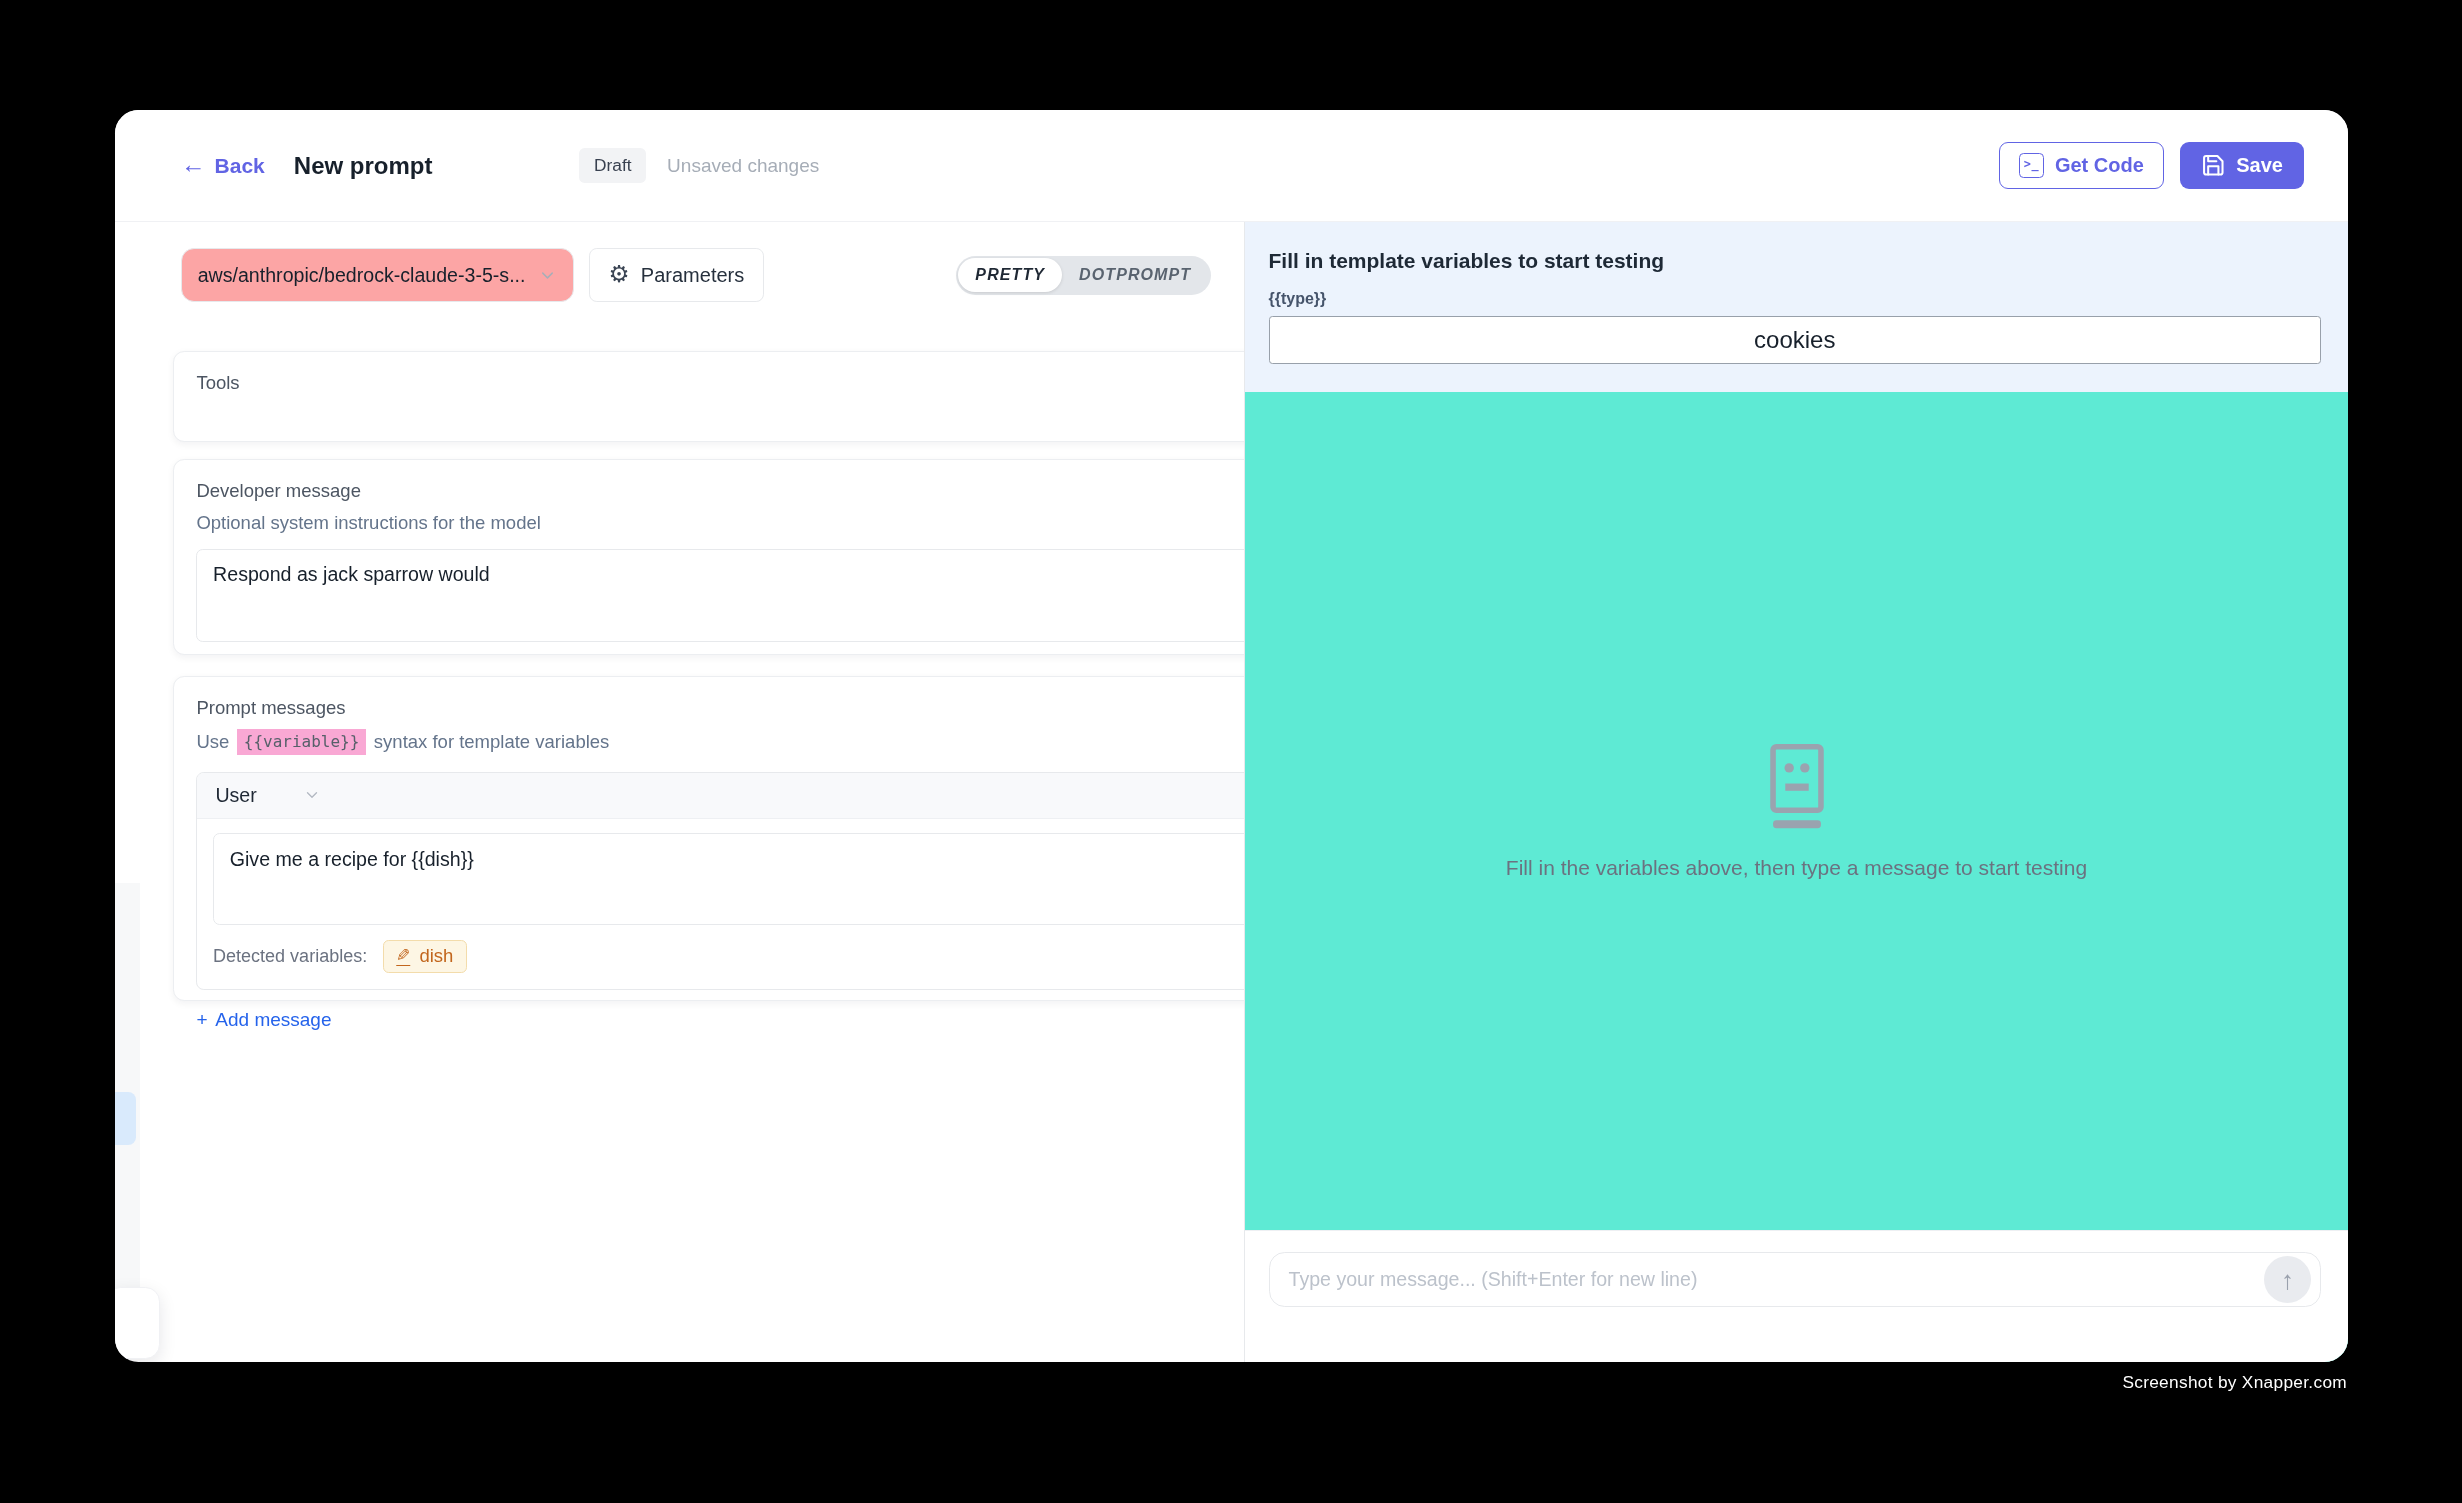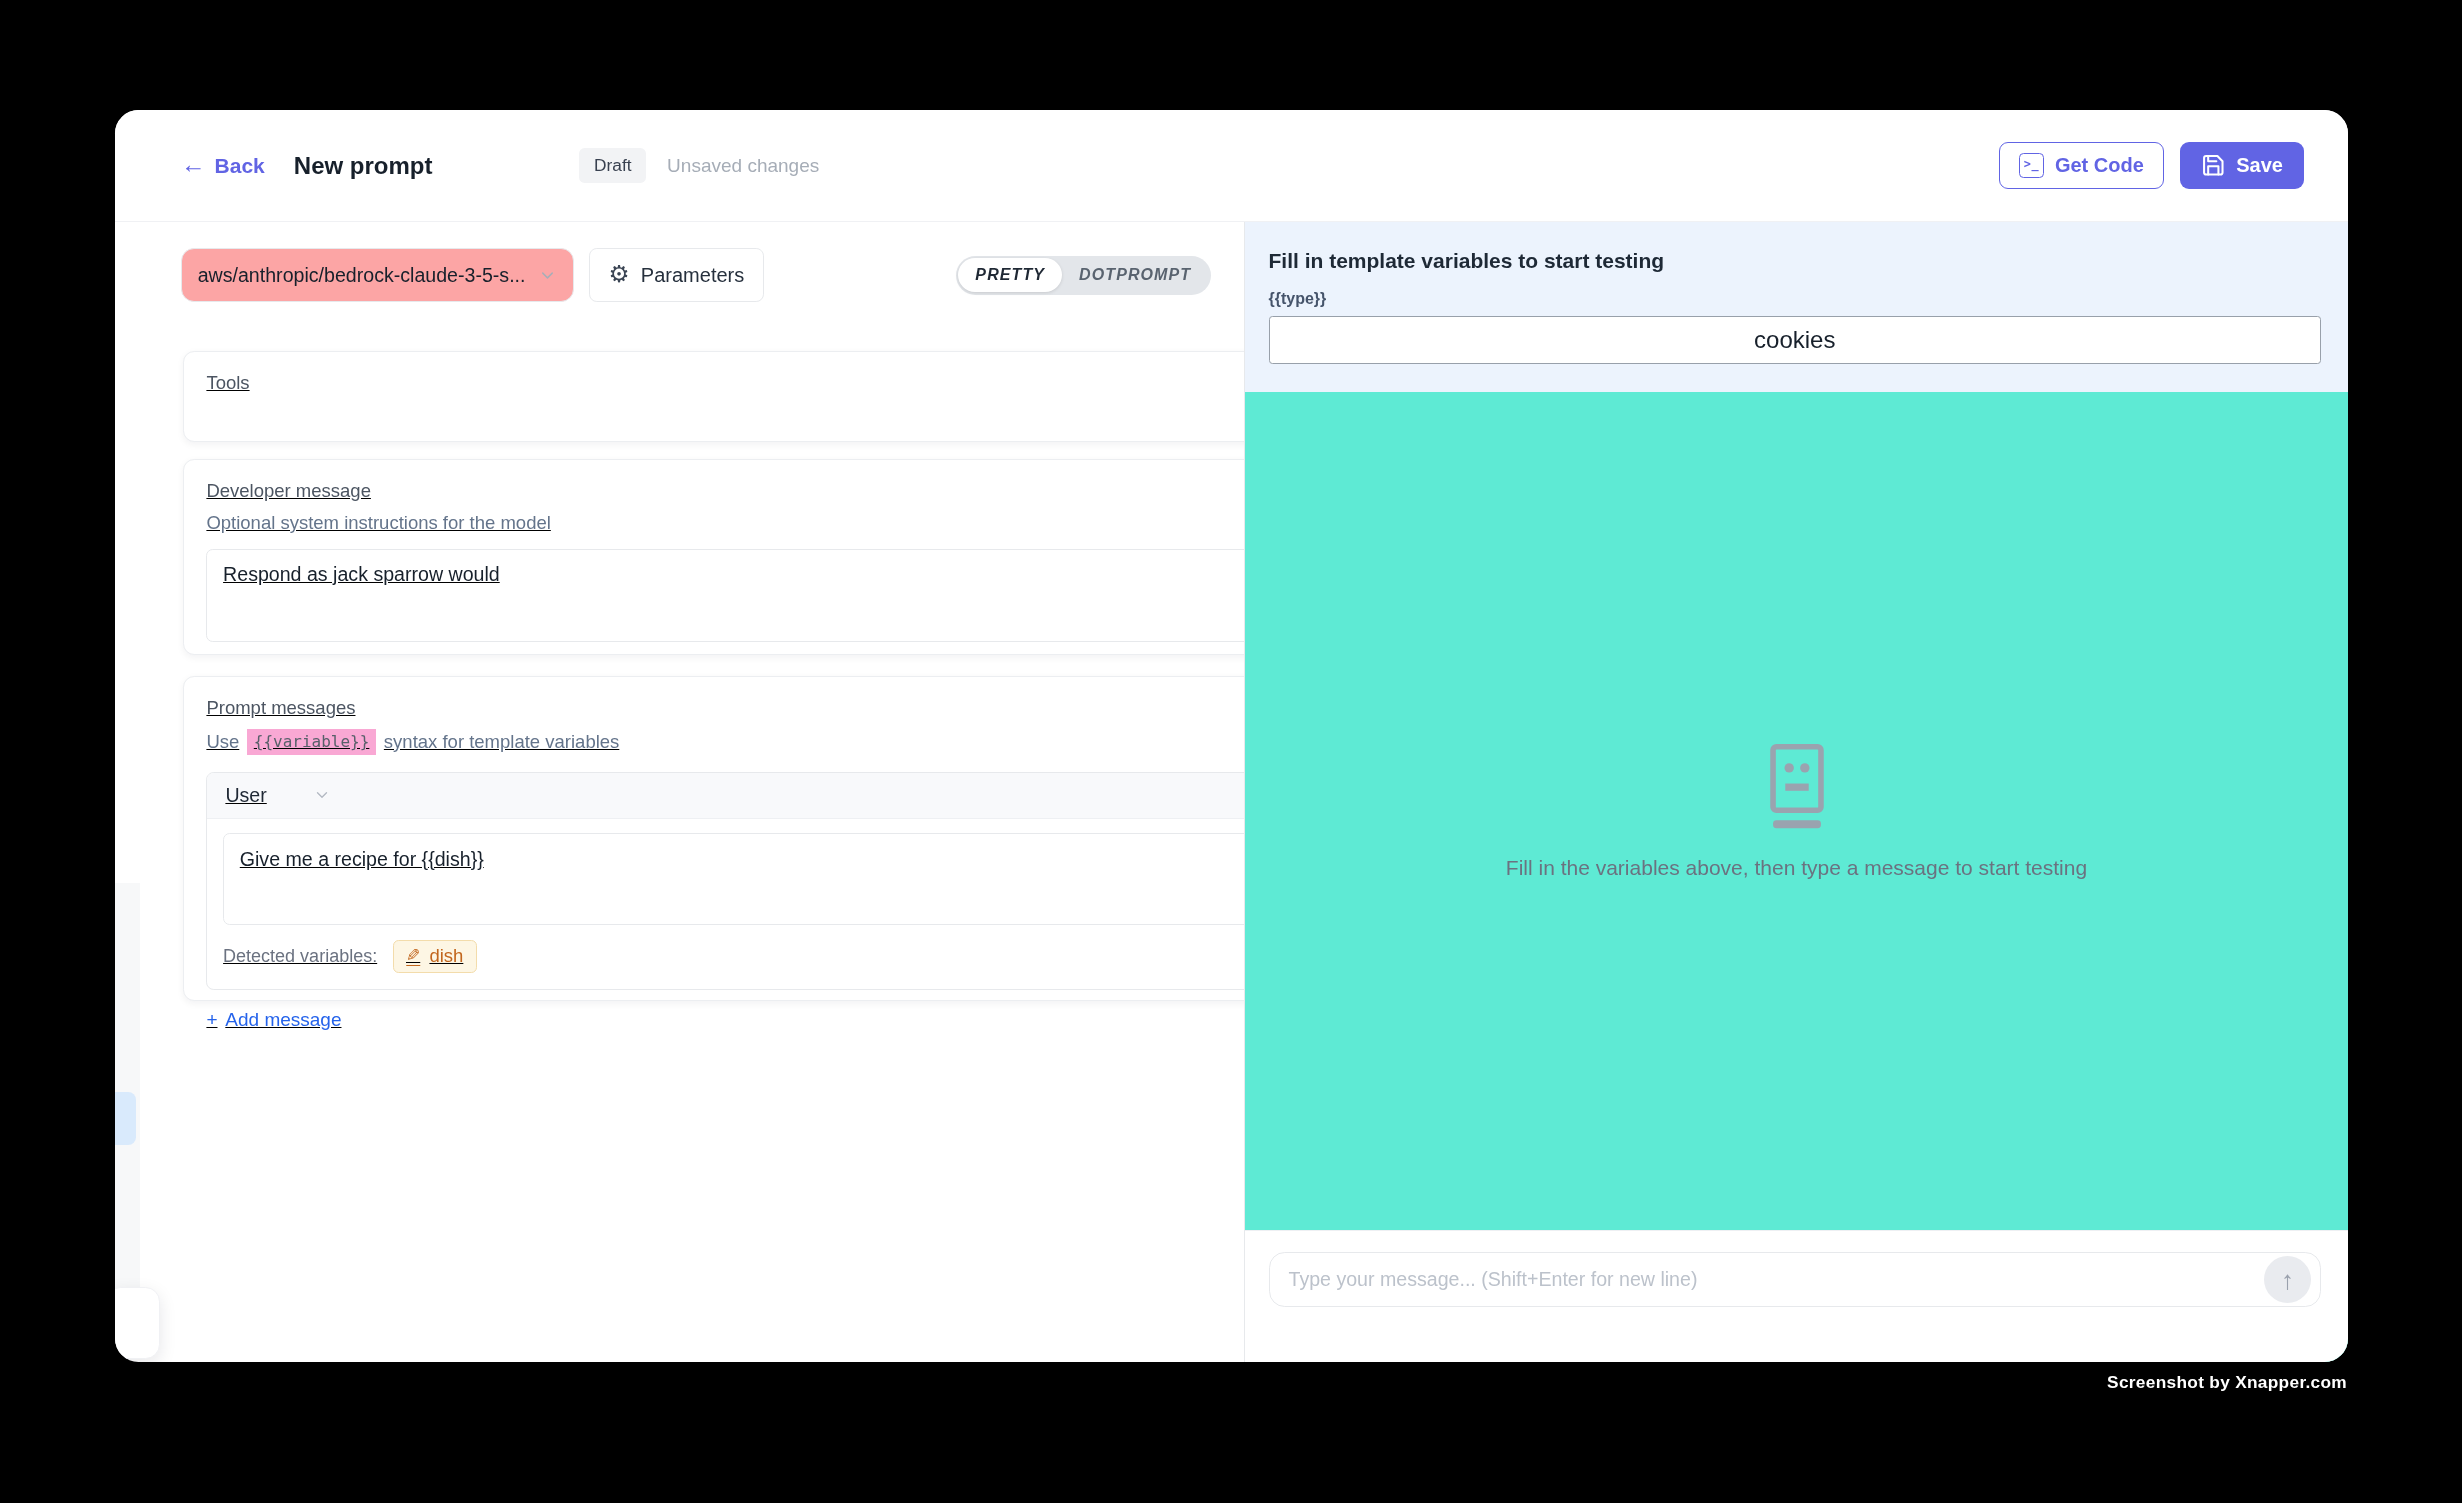--- a/index.html
+++ b/index.html
@@ -44,23 +44,23 @@
   .params-label { font-size:20px; color:#26303d; font-weight:500; }
   .toggle { margin-left:auto; height:39px; background:#e3e6ea; border-radius:559px;
             display:flex; align-items:center; padding:2.8px;font-style:italic; }
   .toggle-seg { height:34px; display:flex; align-items:center; padding:0 17px;
                 font-size:16px; font-weight:700; letter-spacing:1.1px; border-radius:559px;
                 cursor:pointer; }
   .seg-on { background:#fff; color:#1f2834; box-shadow:0 1.1px 3.4px rgba(0,0,0,.12); }
   .seg-off { color:#59636f; font-weight:600; }
 
   
-  .panel-card { position:absolute; left:68px; width:1166px; background:#fff;
+  .panel-card { position:absolute; left:58px; width:1166px; background:#fff;
                 border:1.1px solid #eceef1; border-radius:11.2px;
-                box-shadow:0 2.2px 7.8px rgba(16,24,40,.05); padding:20px 22.4px;text-decoration:underline; }
+                box-shadow:0 2.2px 7.8px rgba(16,24,40,.05); padding:20px 22.4px; }
   .tools-card { top:241px; height:91px; }
   .dev-card { top:349px; height:196px; }
   .prompt-card { top:566px; height:325px; }
   .card-title-row { display:flex; align-items:center; justify-content:space-between; }
   .card-title { font-size:18.5px; color:#4c5562; }
   .add-link { color:#2563eb; font-size:18.5px; font-weight:500; display:flex; gap:6.7px;
               align-items:center; cursor:pointer; }
   .muted-line { margin-top:13.4px; font-size:18.5px; color:#3a4453; }
   .sub-line { margin-top:10px; font-size:18.5px; color:#64748b; }
   textarea.box { display:block; margin-top:14.6px; width:100%; border:1.7px solid #e7e9ec;
@@ -122,21 +122,21 @@
   .chat-bar { position:absolute; left:0; right:0; bottom:0; height:133px;
               border-top:1.1px solid #eef0f3; padding:21px 27px 0 23.5px; background:#fff; }
   .chat-input { height:55px; border:1.7px solid #e7e9ec; border-radius:15.7px;
                 display:flex; align-items:center; padding:0 9px 0 19px; background:#fff; }
   .chat-placeholder { font-size:19.6px; color:#bcc2cb; flex:1; }
   .send-btn { width:47px; height:47px; border-radius:50%; background:#e9ebef;
               display:flex; align-items:center; justify-content:center; cursor:pointer; }
   .send-arrow { font-size:26px; color:#9aa1ad; line-height:1; }
 
   .watermark { position:absolute; right:115px; top:1372px; color:#fff; font-size:17.3px;
-               font-weight:700; letter-spacing:0.3px; }
+               font-weight:400; letter-spacing:0.3px; }
 
   svg.chev { display:block; }
 </style>
 </head>
 <body>
 
 <div class="card">
 
   <div class="card-header">
     <div class="back-link">

